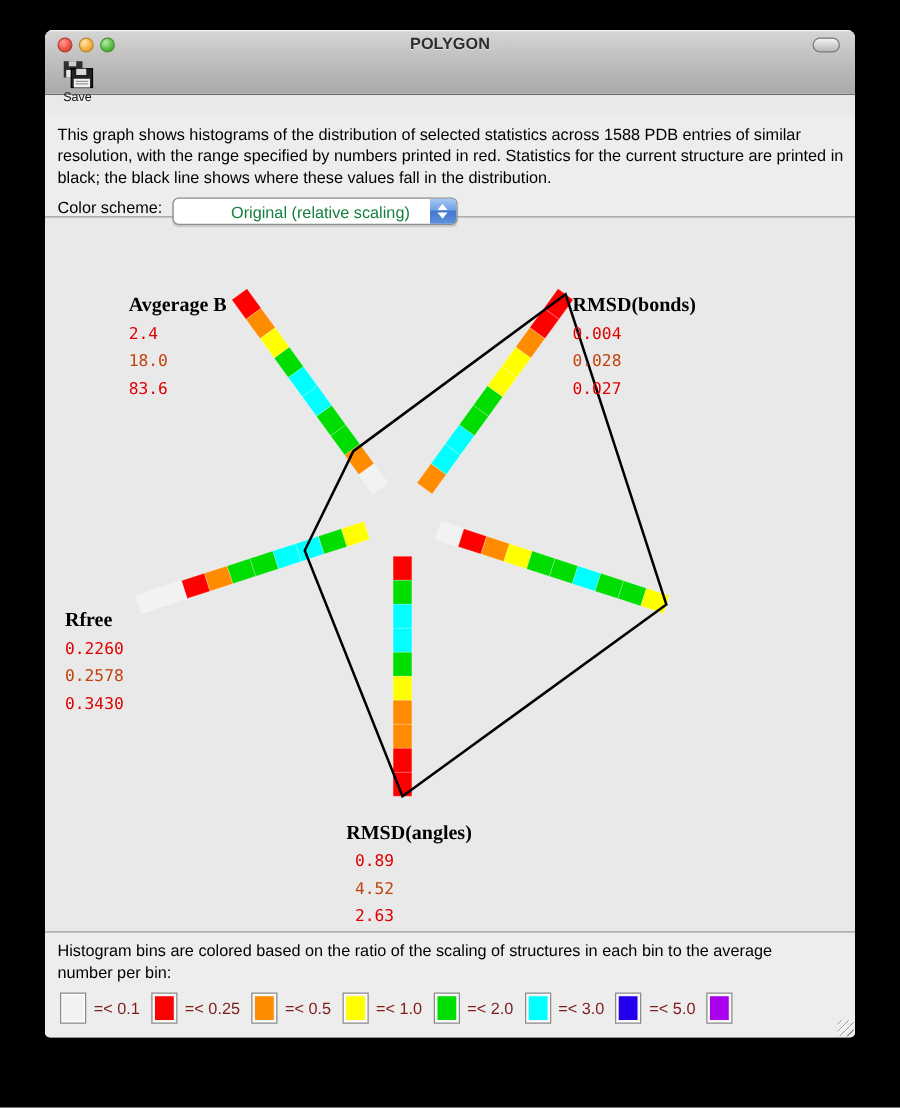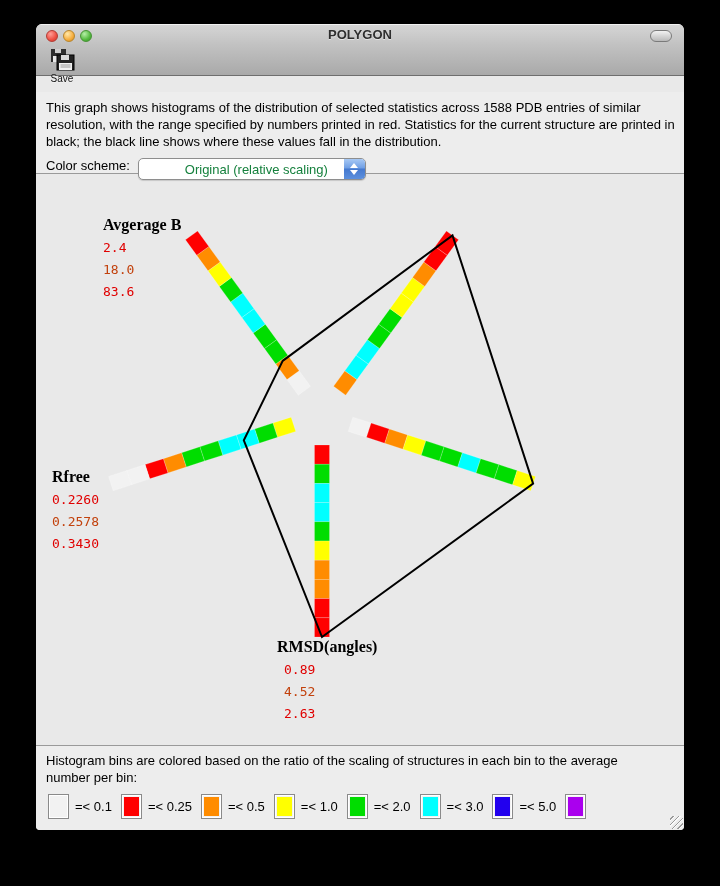--- a/index.html
+++ b/index.html
@@ -57,21 +57,21 @@
   .popup .cap{
     position:absolute;right:0;top:0;width:21px;height:20px;border-radius:0 4px 4px 0;
     background:linear-gradient(#a7c8f4 0%,#6f9fe5 45%,#4579cf 50%,#5c8fdd 100%);
     display:flex;flex-direction:column;align-items:center;justify-content:center;gap:2px;
   }
   .arr-up{width:0;height:0;border-left:4px solid transparent;border-right:4px solid transparent;border-bottom:5px solid #fff;}
   .arr-dn{width:0;height:0;border-left:4px solid transparent;border-right:4px solid transparent;border-top:5px solid #fff;}
   
   .plot{position:absolute;left:0;top:166px;width:648px;height:555px;background:#e9e9e9;}
   .plot svg{position:absolute;left:0;top:0;}
-  .axis-label{position:absolute;white-space:nowrap;}
+  .axis-label{position:absolute;white-space:nowrap;margin-top:20px;}
   .axis-title{font-family:"Liberation Serif", serif;font-weight:bold;font-size:16px;color:#000;margin-bottom:3px;}
   .axis-num{font-family:"DejaVu Sans Mono", monospace;font-size:13px;line-height:22px;color:#c2410c;}
   .axis-num.red{color:#e00000;}
   .pos-avgb{left:67px;top:26px;}
   .pos-bonds{left:422px;top:26px;}
   .pos-rfree{left:16px;top:278px;}
   .pos-rwork{left:509px;top:278px;}
   .pos-angles{left:241px;top:448px;}
   .pos-angles .axis-num{margin-left:7px;}
   
@@ -79,21 +79,21 @@
     position:absolute;left:0;top:721px;width:648px;height:85px;background:#ededed;
     border-top:1px solid #9a9a9a;box-sizing:border-box;
   }
   .legend-text{position:absolute;left:10px;top:6px;width:600px;font-size:13px;line-height:17px;color:#000;}
   .bins-row{position:absolute;left:12px;top:48px;display:flex;align-items:center;}
   .bin-swatch{
     width:15px;height:19px;padding:2px;background:#f2f2f2;border:1px solid #8a8a8a;
     box-shadow:inset 0 0 0 1px #fff;margin-right:6px;flex:none;
   }
   .bin-swatch .inner{width:100%;height:100%;}
-  .bin-label{font-size:13px;color:#000000;margin-right:9px;white-space:nowrap;}
+  .bin-label{font-size:13px;color:#7f1d1d;margin-right:9px;white-space:nowrap;}
   .resize-grip{
     position:absolute;right:1px;bottom:1px;width:13px;height:13px;
     background:repeating-linear-gradient(135deg, transparent 0 2px, #9a9a9a 2px 3px, rgba(255,255,255,.8) 3px 4px);
   }
 </style>
 </head>
 <body>
 
 <div class="window">
 
@@ -201,20 +201,26 @@
         <polygon points="246.7,170.9 416.5,45.4 497.1,293.6 286.0,447.0 207.8,250.4" fill="none" stroke="#000000" stroke-width="2"></polygon>
       </svg>
 
     <div class="axis-label pos-avgb">
       <div class="axis-title">Avgerage B</div>
       <div class="axis-num red">2.4</div>
       <div class="axis-num">18.0</div>
       <div class="axis-num red">83.6</div>
     </div>
 
+    <div class="axis-label pos-bonds">
+      <div class="axis-title">RMSD(bonds)</div>
+      <div class="axis-num red">0.004</div>
+      <div class="axis-num">0.028</div>
+      <div class="axis-num red">0.027</div>
+    </div>
 
 
     <div class="axis-label pos-angles">
       <div class="axis-title">RMSD(angles)</div>
       <div class="axis-num red">0.89</div>
       <div class="axis-num">4.52</div>
       <div class="axis-num red">2.63</div>
     </div>
 
     <div class="axis-label pos-rfree">

